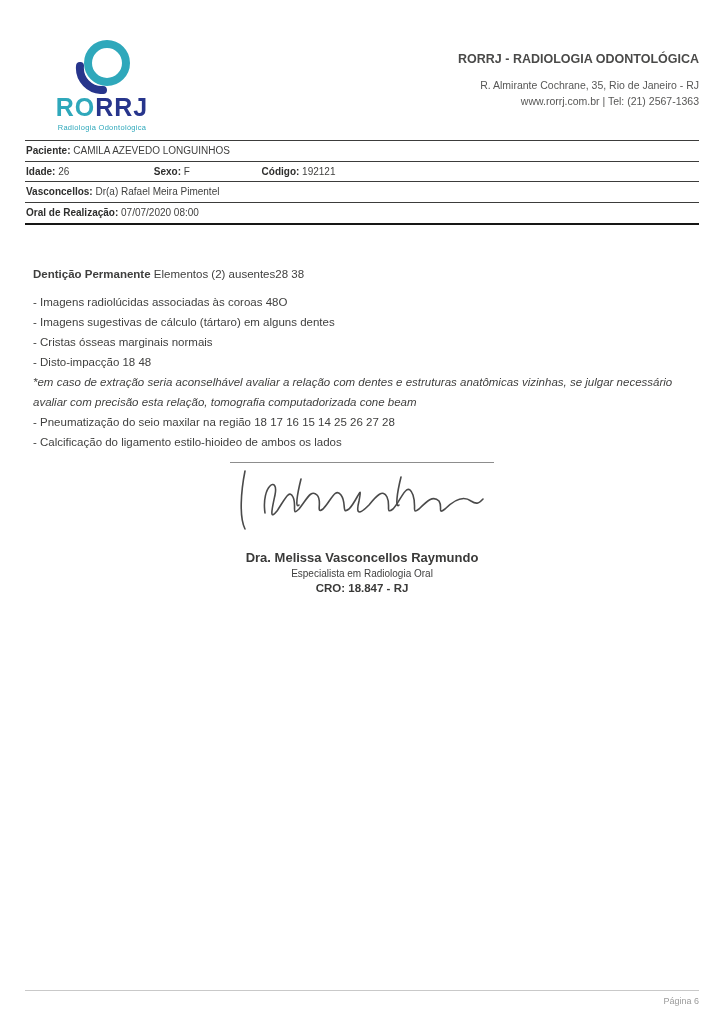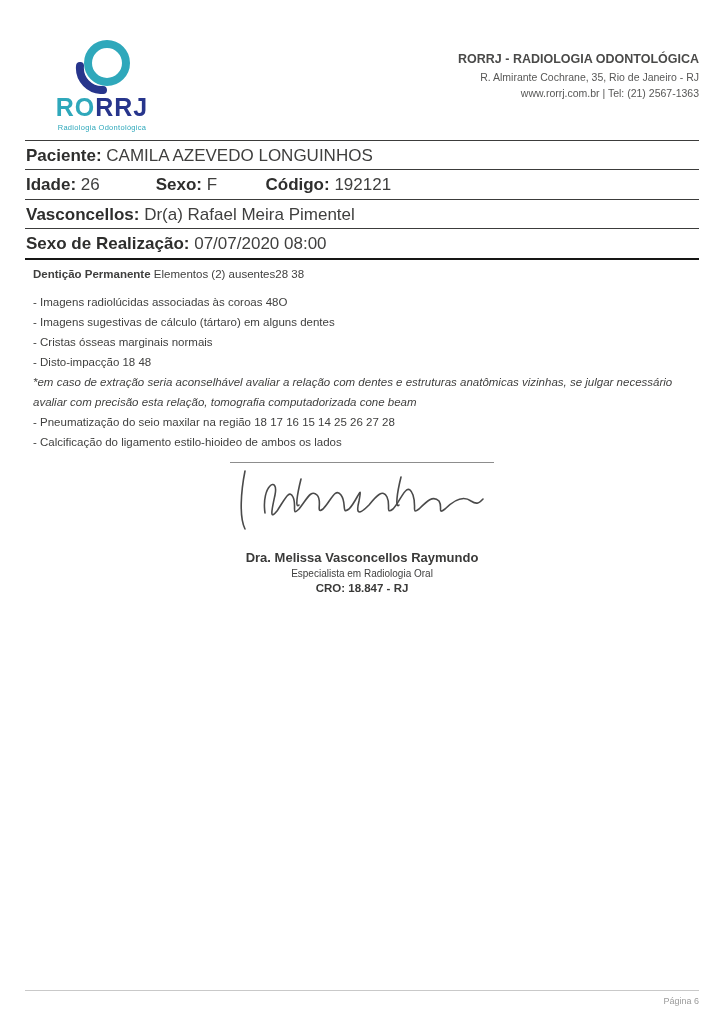--- a/index.html
+++ b/index.html
@@ -9,25 +9,25 @@
 
   
   .logo { position:absolute; left:42px; top:38px; width:120px; text-align:center; }
   .logo-icon-wrap { display:block; height:56px; }
   .logo-text { font-size:25px; font-weight:bold; letter-spacing:1px; line-height:1; margin-top:1px; }
   .logo-text .part-a { color:#2fa8bb; }
   .logo-text .part-b { color:#27358c; }
   .logo-sub { font-size:7.5px; color:#2fa8bb; margin-top:3px; letter-spacing:0.3px; }
 
   .clinic-info { position:absolute; right:25px; top:52px; text-align:right; }
-  .clinic-name { font-size:12.5px; font-weight:bold; color:#4a4a49; margin-bottom:4px; }
+  .clinic-name { font-size:12.5px; font-weight:bold; color:#4a4a49; margin-bottom:12px; }
   .clinic-line { font-size:10.5px; color:#575756; line-height:1.5; }
 
   
-  .patient-table { position:absolute; top:140px; left:25px; right:25px; font-size:17px; border-top:1px solid #3c3c3b; color:#3f3f3e; }
+  .patient-table { position:absolute; top:140px; left:25px; right:25px; font-size:10px; border-top:1px solid #3c3c3b; color:#3f3f3e; }
   .p-row { padding:4px 1px 3px; border-bottom:1px solid #3c3c3b; line-height:1.25; }
   .p-row.last { border-bottom:2px solid #161615; padding-bottom:4px; }
   .p-label { font-weight:bold; color:#2e2e2d; }
   .cell-w1 { display:inline-block; width:125px; }
   .cell-w2 { display:inline-block; width:105px; }
 
   
   .report { position:absolute; top:264px; left:33px; right:33px; font-size:11.5px; line-height:20px; color:#3f3f3e; }
   .report-title { margin-bottom:8px; }
   .report-title .bold { font-weight:bold; }
@@ -86,21 +86,21 @@
       <span>
         <span class="p-label">Código:</span>
         <span>192121</span>
       </span>
     </div>
     <div class="p-row">
       <span class="p-label">Vasconcellos:</span>
       <span>Dr(a) Rafael Meira Pimentel</span>
     </div>
     <div class="p-row last">
-      <span class="p-label">Sexo de Realização:</span>
+      <span class="p-label">Oral de Realização:</span>
       <span>07/07/2020 08:00</span>
     </div>
   </div>
 
   <div class="report">
     <div class="report-title">
       <span class="bold">Dentição Permanente</span>
       <span>Elementos (2) ausentes28 38</span>
     </div>
     <div class="finding">- Imagens radiolúcidas associadas às coroas 48O</div>

